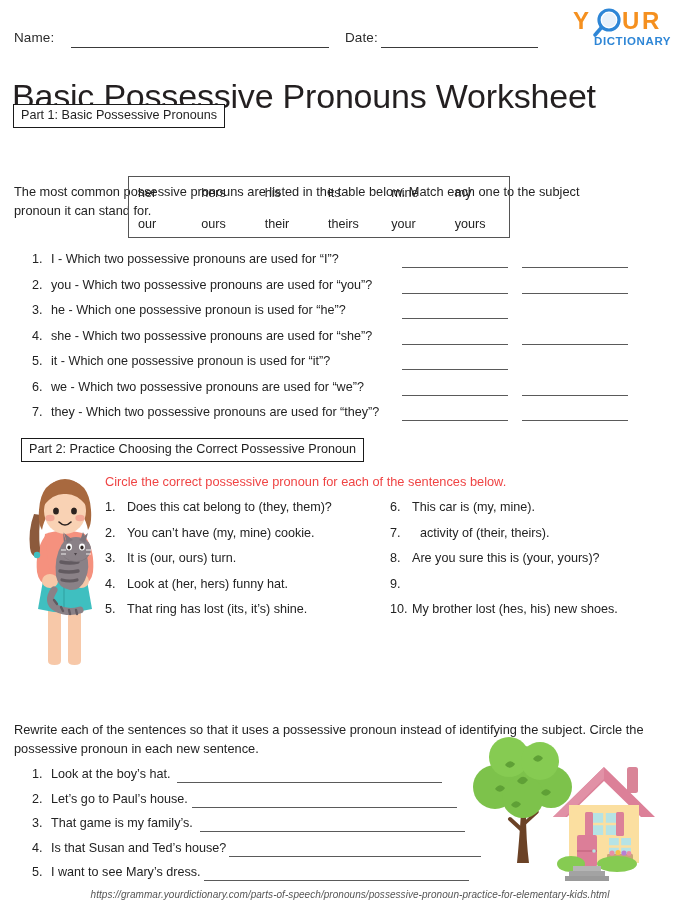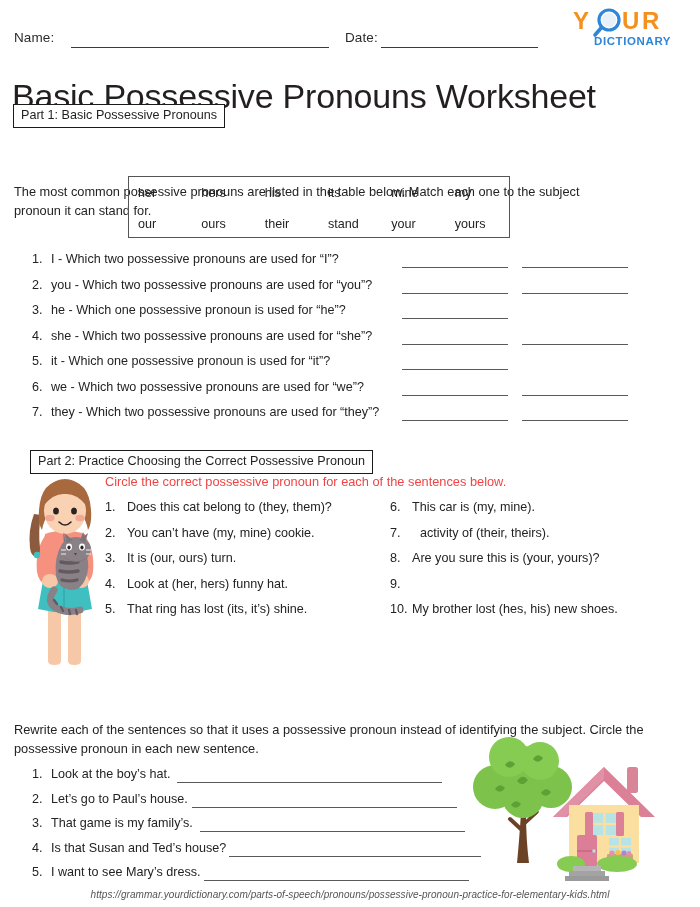--- a/index.html
+++ b/index.html
@@ -77,21 +77,21 @@
     border: 1.3px solid #1a1a1a;
     background: #fff;
     box-sizing: border-box;
     padding: 2px 7px 3px 7px;
     font-size: 12.6px;
     color: #1f1f1f;
     white-space: nowrap;
     line-height: 1.35;
   }
   #part1-box { left: 13px; top: 104px; }
-  #part2-box { left: 30px; top: 438px; margin-top: 12px; }
+  #part2-box { left: 21px; top: 438px; }
   #part3-box { left: 13px; top: 689px; }
 
   
   .para {
     position: absolute;
     font-size: 12.8px;
     line-height: 1.52;
     color: #232323;
   }
   #p1-intro { left: 14px; top: 134px; width: 600px; margin-top: 48px; }
@@ -296,21 +296,21 @@
       <span class="wb-cell">hers</span>
       <span class="wb-cell">his</span>
       <span class="wb-cell">its</span>
       <span class="wb-cell">mine</span>
       <span class="wb-cell">my</span>
     </div>
     <div class="wb-row r2">
       <span class="wb-cell">our</span>
       <span class="wb-cell">ours</span>
       <span class="wb-cell">their</span>
-      <span class="wb-cell">stand</span>
+      <span class="wb-cell">theirs</span>
       <span class="wb-cell">your</span>
       <span class="wb-cell">yours</span>
     </div>
   </div>
 
   <div class="q1-list">
     <div class="q1-item">
       <span class="q1-num">1.</span>
       <span class="q1-txt">I - Which two possessive pronouns are used for “I”?</span>
       <span class="q1-blank b1"></span>

